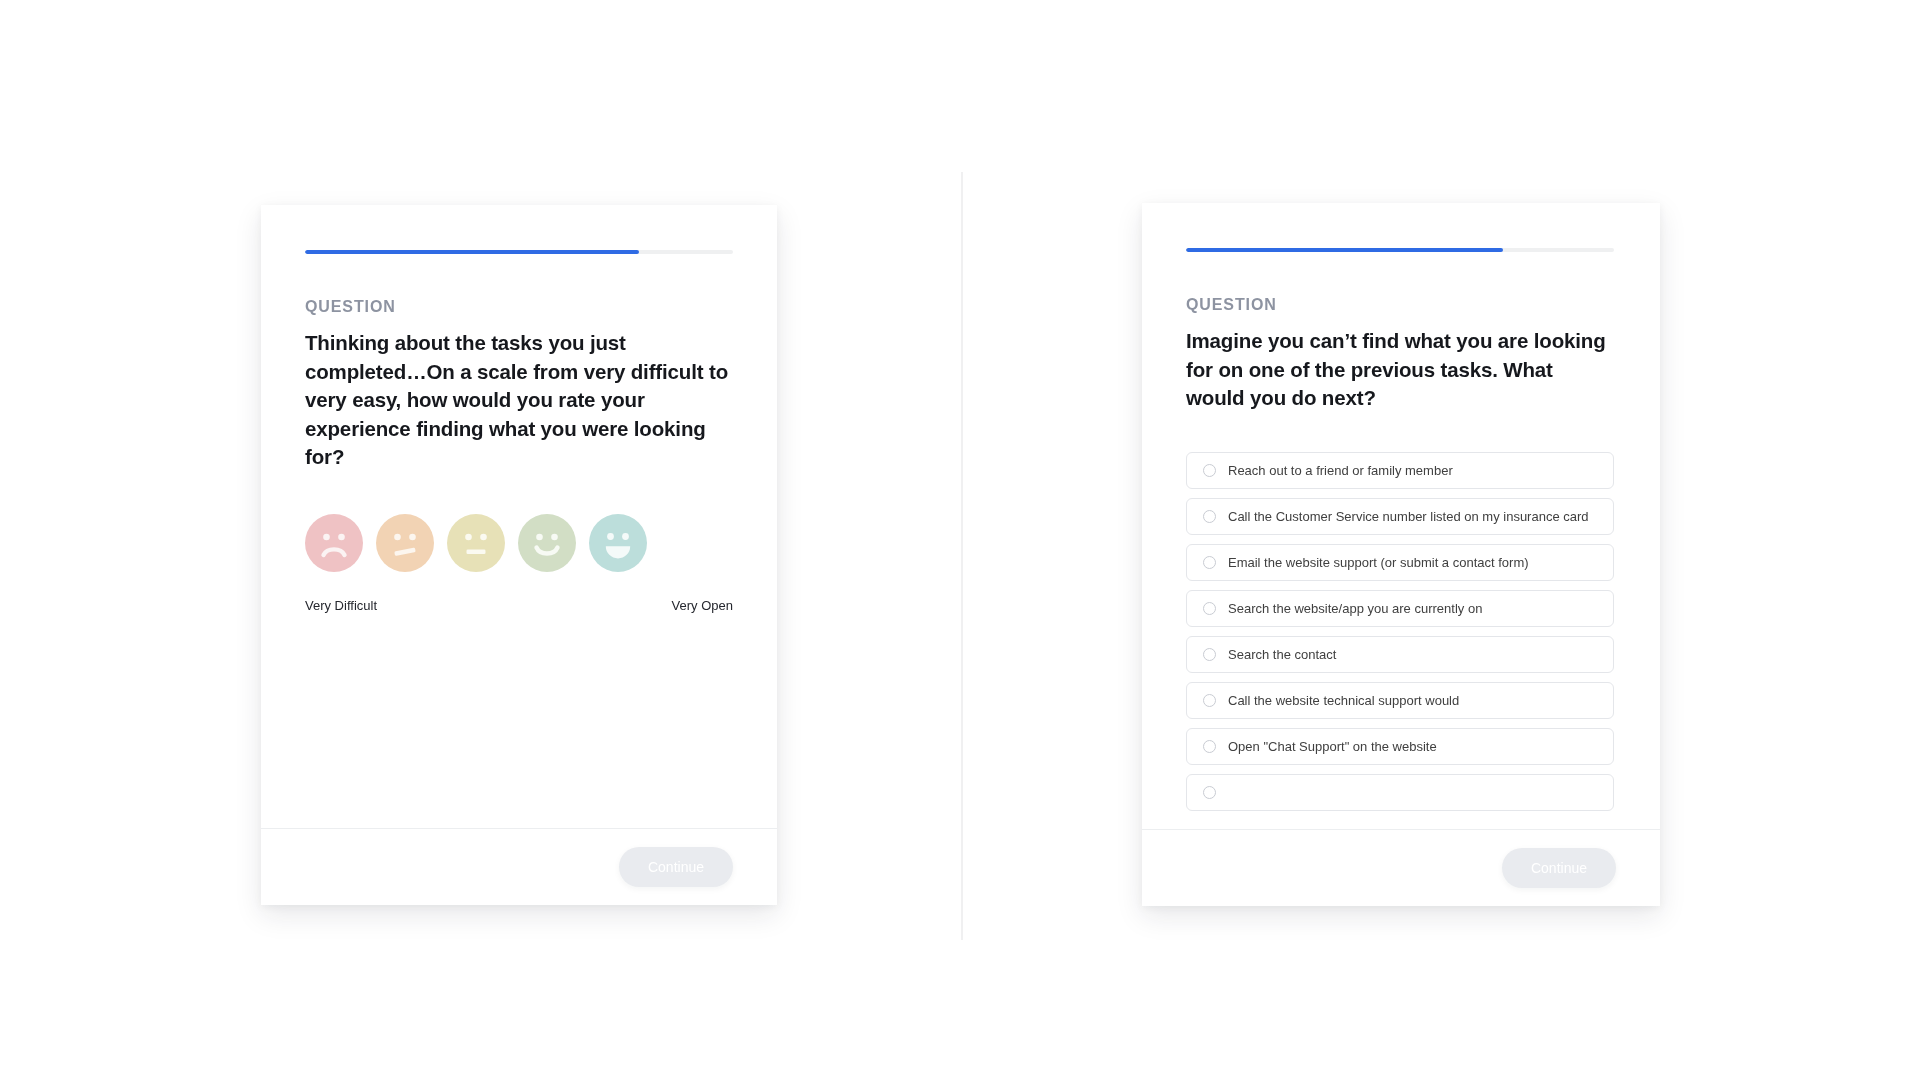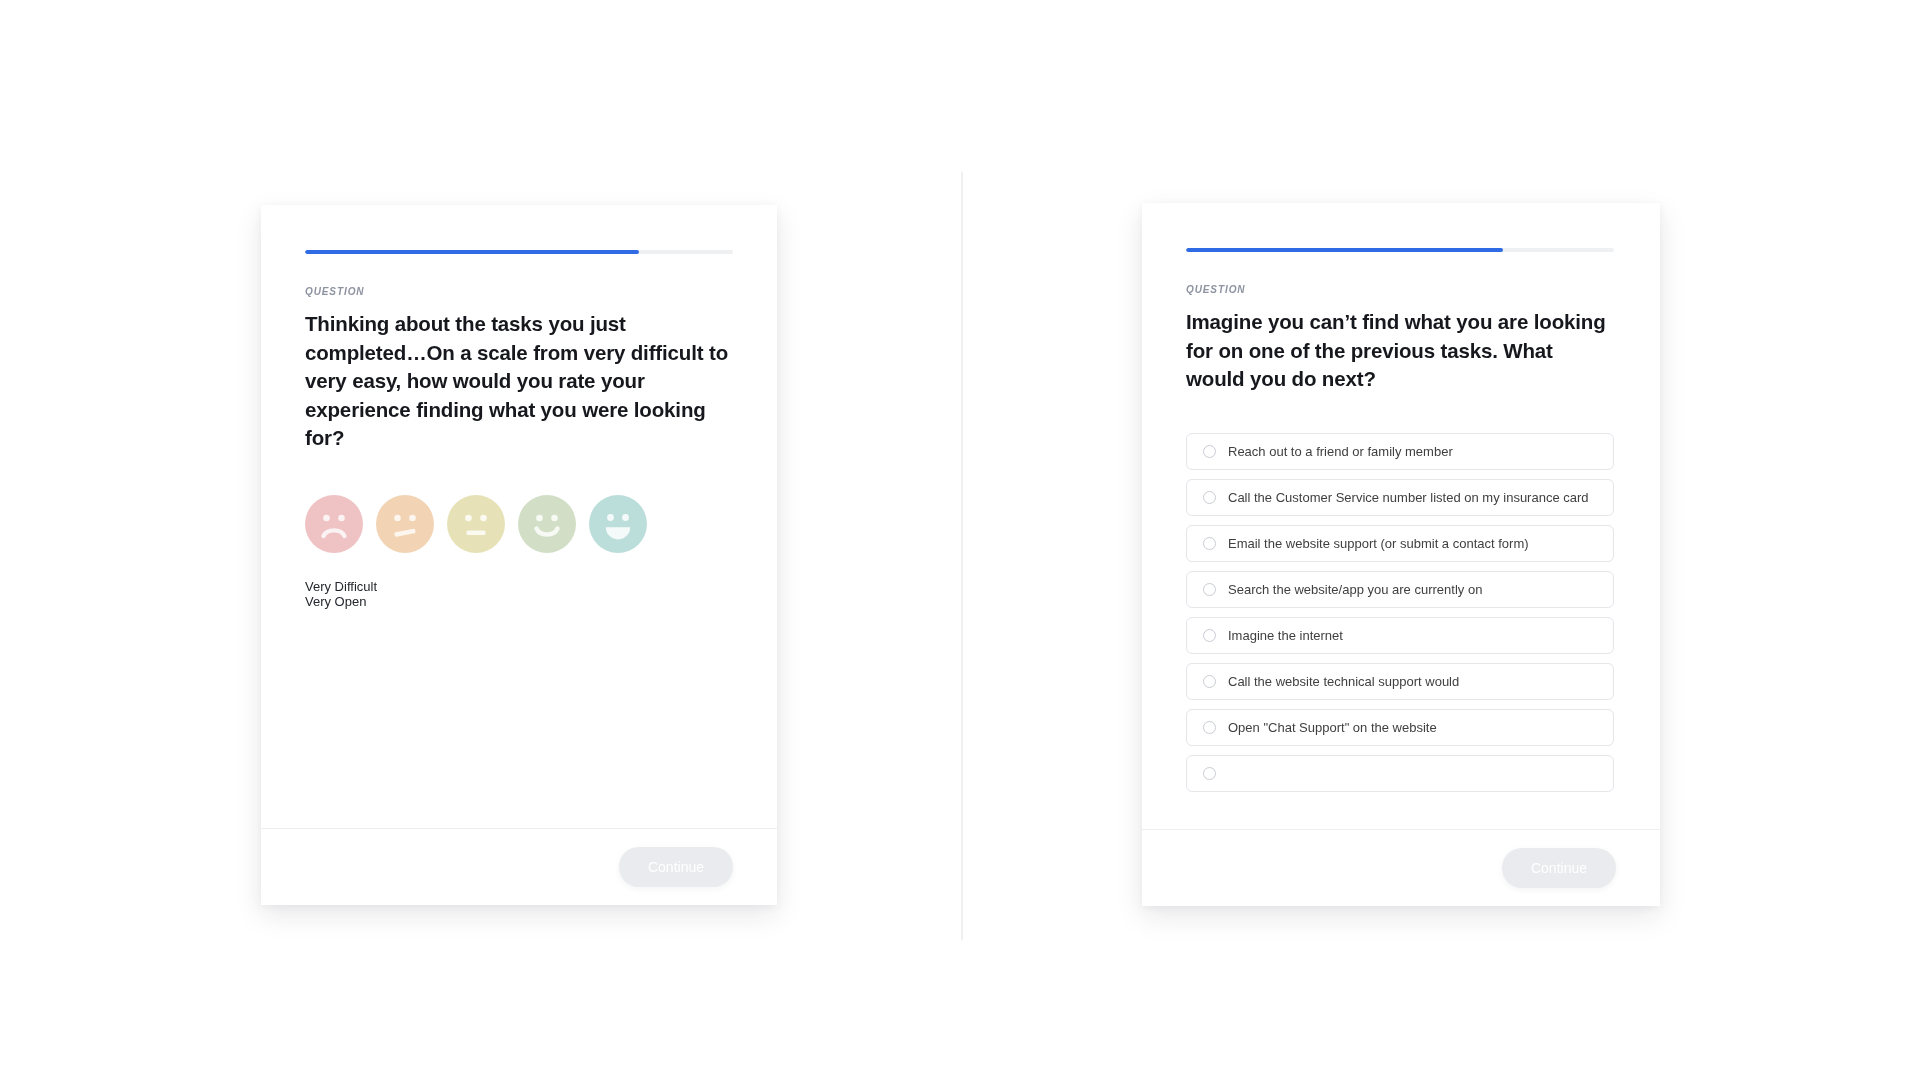--- a/index.html
+++ b/index.html
@@ -72,27 +72,26 @@
     overflow: hidden;
   }
   .progress-fill {
     height: 100%;
     border-radius: 3px;
     background: #2f6be4;
   }
 
   
   .eyebrow {
-    margin-top: 32px;
-    font-size: 10px;
+    margin-top: 44px;
+    font-size: 16px;
     letter-spacing: 0.9px;
     font-weight: 600;
     color: #8d93a1;
     text-transform: uppercase;
-    font-style: italic;
   }
 
   .question {
     margin-top: 13px;
     font-size: 20.5px;
     line-height: 28.5px;
     font-weight: 700;
     color: #16181d;
     letter-spacing: -0.15px;
   }
@@ -117,21 +116,20 @@
   }
   .face-svg { display: block; width: 58px; height: 58px; }
 
   .scale-labels {
     margin-top: 26px;
     width: 428px;
     display: flex;
     justify-content: space-between;
     font-size: 13px;
     color: #25272e;
-    flex-direction: column;
   }
 
   
   .options {
     margin-top: 39px;
     width: 428px;
     display: flex;
     flex-direction: column;
     gap: 9px;
   }
@@ -302,21 +300,21 @@
           <span class="option-label">Email the website support (or submit a contact form)</span>
         </div>
 
         <div class="option">
           <span class="radio"></span>
           <span class="option-label">Search the website/app you are currently on</span>
         </div>
 
         <div class="option">
           <span class="radio"></span>
-          <span class="option-label">Imagine the internet</span>
+          <span class="option-label">Search the contact</span>
         </div>
 
         <div class="option">
           <span class="radio"></span>
           <span class="option-label">Call the website technical support would</span>
         </div>
 
         <div class="option">
           <span class="radio"></span>
           <span class="option-label">Open "Chat Support" on the website</span>

